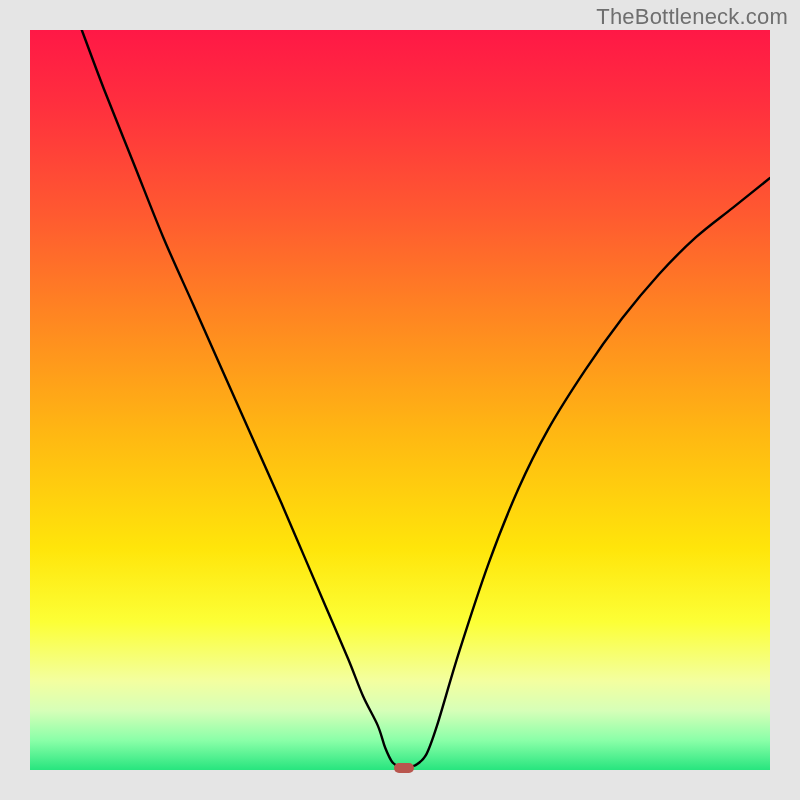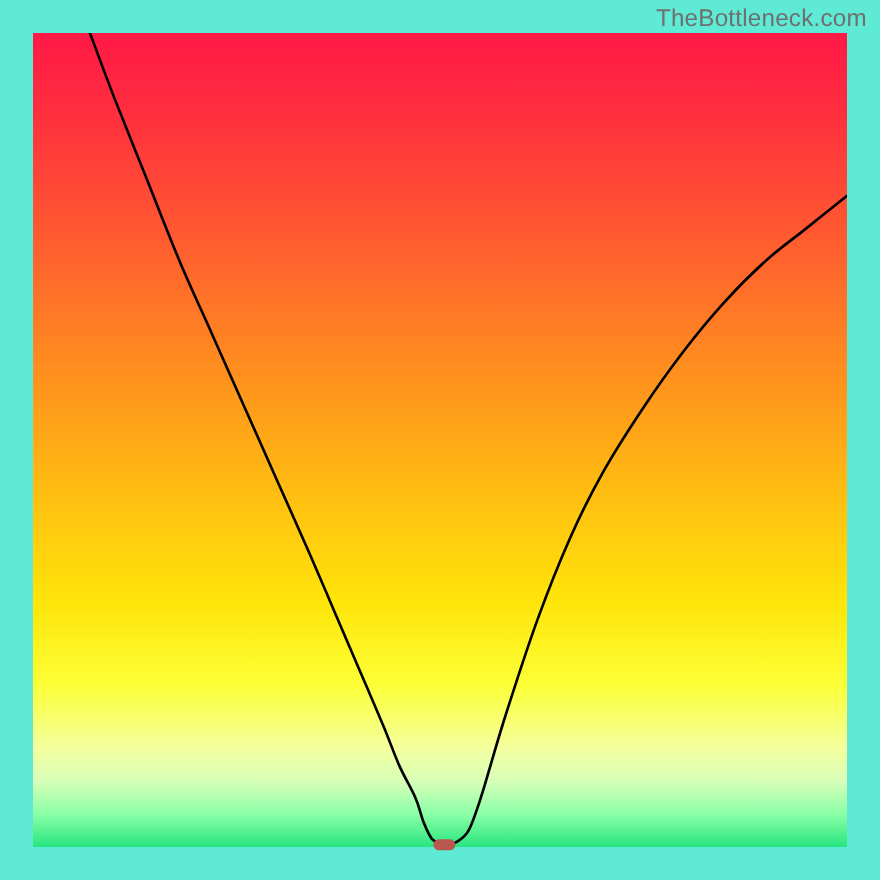--- a/index.html
+++ b/index.html
@@ -10,21 +10,21 @@
     background: #000;
     overflow: hidden;
     font-family: Arial, Helvetica, sans-serif;
   }
   .frame {
     position: absolute;
     left: 0;
     top: 0;
     width: 800px;
     height: 800px;
-    background: #5eead4;
+    background: #e5e5e5;
   }
   .plot {
     position: absolute;
     left: 30px;
     top: 30px;
     width: 740px;
     height: 740px;
     
     background: linear-gradient(to bottom,
       #ff1846 0%,

